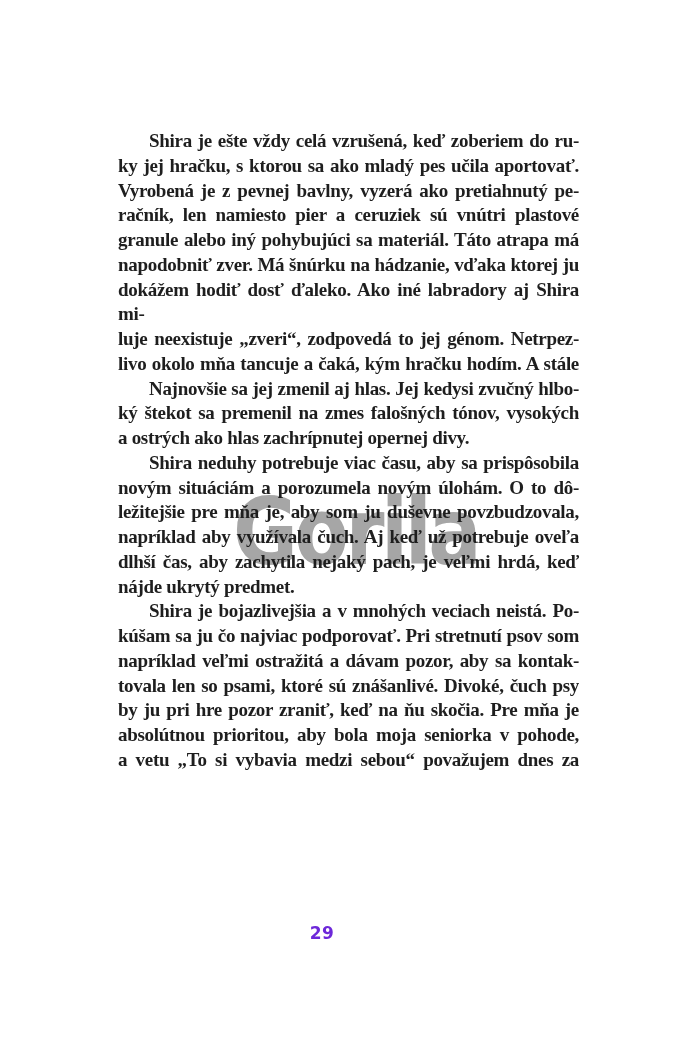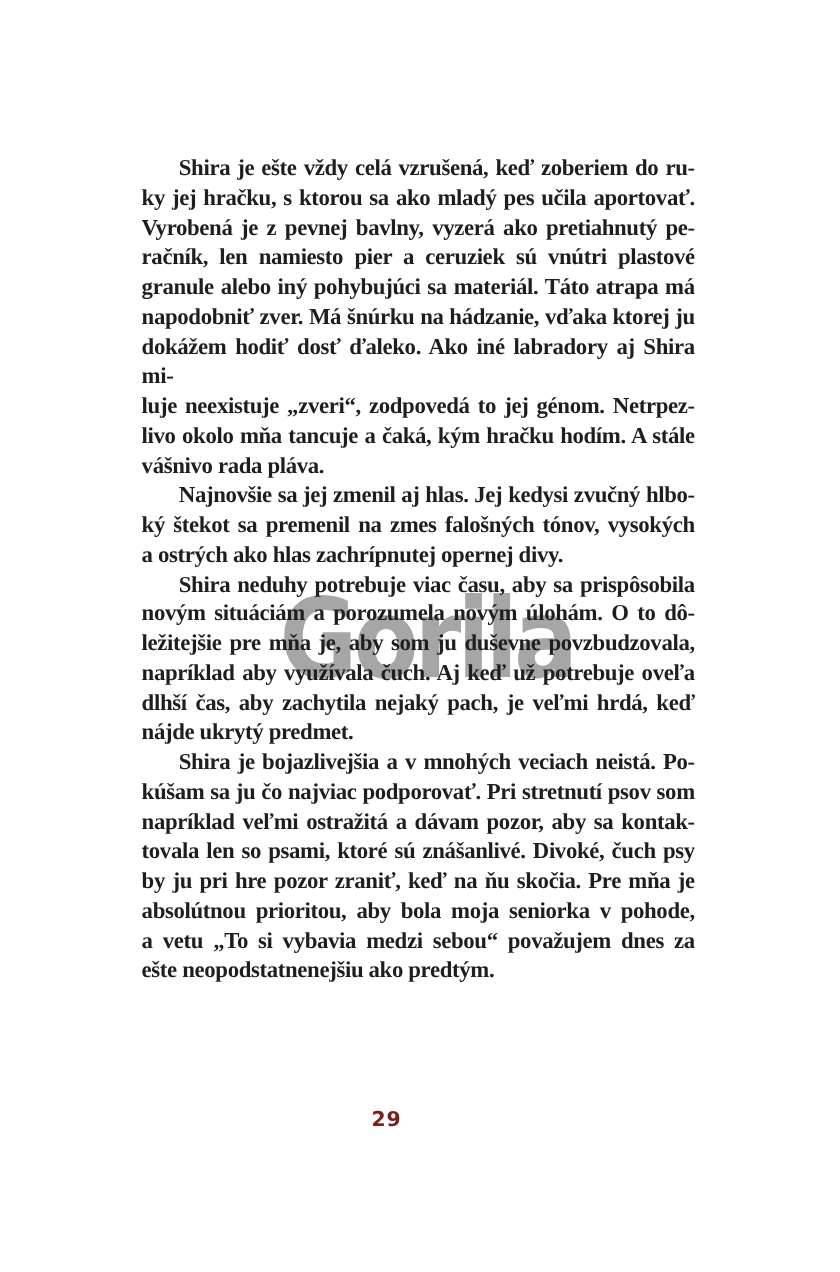--- a/index.html
+++ b/index.html
@@ -54,40 +54,39 @@
     left: 0;
     top: 921px;
     width: 644px;
     z-index: 1;
     text-align: center;
     font-family: "DejaVu Sans", sans-serif;
     font-weight: bold;
     font-size: 17px;
     line-height: 24px;
     letter-spacing: 0.5px;
-    color: #7f1d1d;
+    color: #6d28d9;
   }
 </style>
 </head>
 <body>
 
 <div class="watermark">Gorila</div>
 
 <div class="text-block">
     <div class="paragraph indent">
       <div class="line">Shira je ešte vždy celá vzrušená, keď zoberiem do ru-</div>
       <div class="line">ky jej hračku, s ktorou sa ako mladý pes učila aportovať.</div>
       <div class="line">Vyrobená je z pevnej bavlny, vyzerá ako pretiahnutý pe-</div>
       <div class="line">račník, len namiesto pier a ceruziek sú vnútri plastové</div>
       <div class="line">granule alebo iný pohybujúci sa materiál. Táto atrapa má</div>
       <div class="line">napodobniť zver. Má šnúrku na hádzanie, vďaka ktorej ju</div>
       <div class="line">dokážem hodiť dosť ďaleko. Ako iné labradory aj Shira mi-</div>
       <div class="line">luje neexistuje „zveri“, zodpovedá to jej génom. Netrpez-</div>
       <div class="line">livo okolo mňa tancuje a čaká, kým hračku hodím. A stále</div>
-      <div class="line last">vášnivo rada pláva.</div>
     </div>
     <div class="paragraph indent">
       <div class="line">Najnovšie sa jej zmenil aj hlas. Jej kedysi zvučný hlbo-</div>
       <div class="line">ký štekot sa premenil na zmes falošných tónov, vysokých</div>
       <div class="line last">a ostrých ako hlas zachrípnutej opernej divy.</div>
     </div>
     <div class="paragraph indent">
       <div class="line">Shira neduhy potrebuje viac času, aby sa prispôsobila</div>
       <div class="line">novým situáciám a porozumela novým úlohám. O to dô-</div>
       <div class="line">ležitejšie pre mňa je, aby som ju duševne povzbudzovala,</div>
@@ -96,17 +95,16 @@
       <div class="line last">nájde ukrytý predmet.</div>
     </div>
     <div class="paragraph indent">
       <div class="line">Shira je bojazlivejšia a v mnohých veciach neistá. Po-</div>
       <div class="line">kúšam sa ju čo najviac podporovať. Pri stretnutí psov som</div>
       <div class="line">napríklad veľmi ostražitá a dávam pozor, aby sa kontak-</div>
       <div class="line">tovala len so psami, ktoré sú znášanlivé. Divoké, čuch psy</div>
       <div class="line">by ju pri hre pozor zraniť, keď na ňu skočia. Pre mňa je</div>
       <div class="line">absolútnou prioritou, aby bola moja seniorka v pohode,</div>
       <div class="line">a vetu „To si vybavia medzi sebou“ považujem dnes za</div>
-      <div class="line last">ešte neopodstatnenejšiu ako predtým.</div>
     </div>
   </div>
 
 <div class="page-number">29</div>
 
 </body></html>

